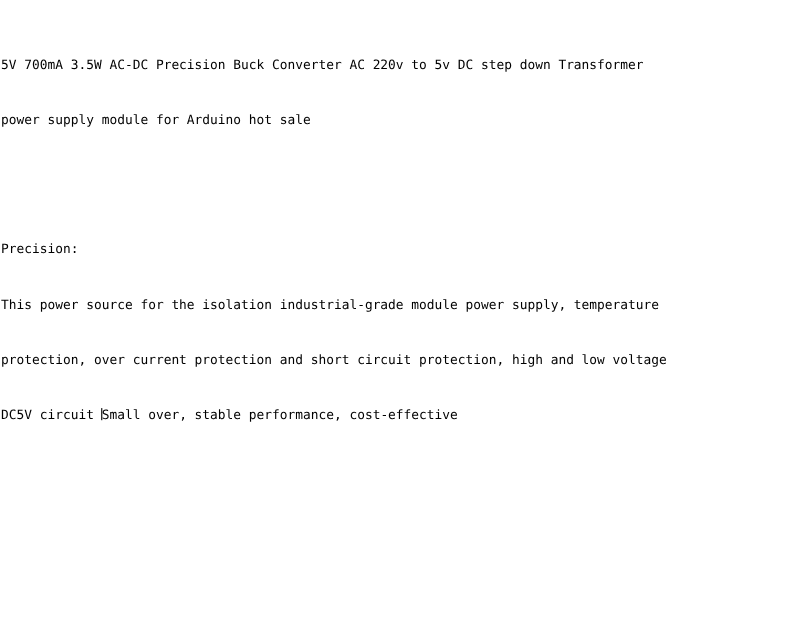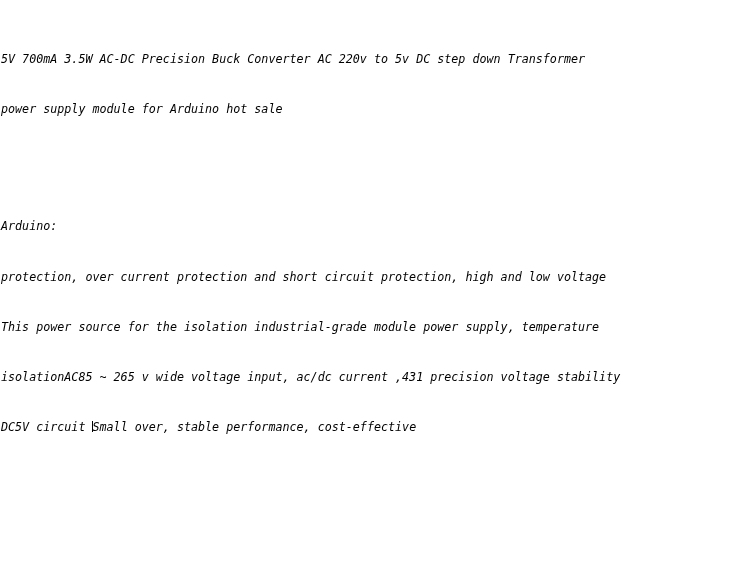--- a/index.html
+++ b/index.html
@@ -25,21 +25,20 @@
     font-size: 11.7px;
     line-height: 16.72px;
     white-space: pre;
     letter-spacing: 0px;
     -webkit-font-smoothing: none;
   }
   .ln {
     display: block;
     height: 16.72px;
     white-space: pre;
-    font-style: italic;
   }
   .ln.blank {
     height: 16.72px;
   }
   
   .caret {
     display: inline-block;
     width: 0;
     height: 11px;
     border-left: 1px solid #000000;
@@ -49,24 +48,23 @@
 </style>
 </head>
 <body style="background: rgb(255, 255, 255);">
 
 <div id="listing" style="color: rgb(0, 0, 0);">
 
   <span class="ln">5V 700mA 3.5W AC-DC Precision Buck Converter AC 220v to 5v DC step down Transformer</span>
   <span class="ln">power supply module for Arduino hot sale</span>
   <span class="ln blank"> </span>
 
-  <span class="ln">Arduino:</span>
+  <span class="ln">Precision:</span>
+  <span class="ln">This power source for the isolation industrial-grade module power supply, temperature</span>
   <span class="ln">protection, over current protection and short circuit protection, high and low voltage</span>
-  <span class="ln">This power source for the isolation industrial-grade module power supply, temperature</span>
-  <span class="ln">isolationAC85 ~ 265 v wide voltage input, ac/dc current ,431 precision voltage stability</span>
   <span class="ln"><span>DC5V circuit </span><span class="caret"></span><span>Small over, stable performance, cost-effective</span></span>
   <span class="ln blank"> </span>
 
   
   
   
   
   
   
   

